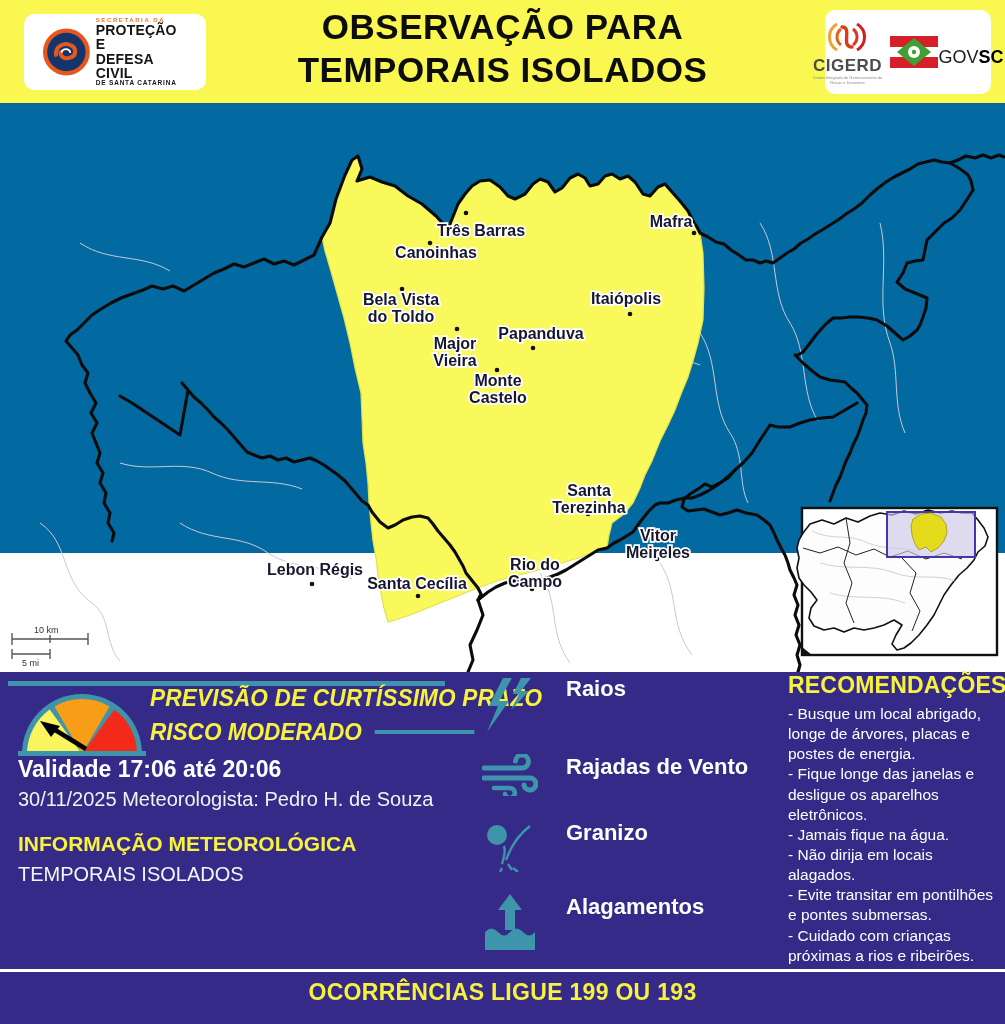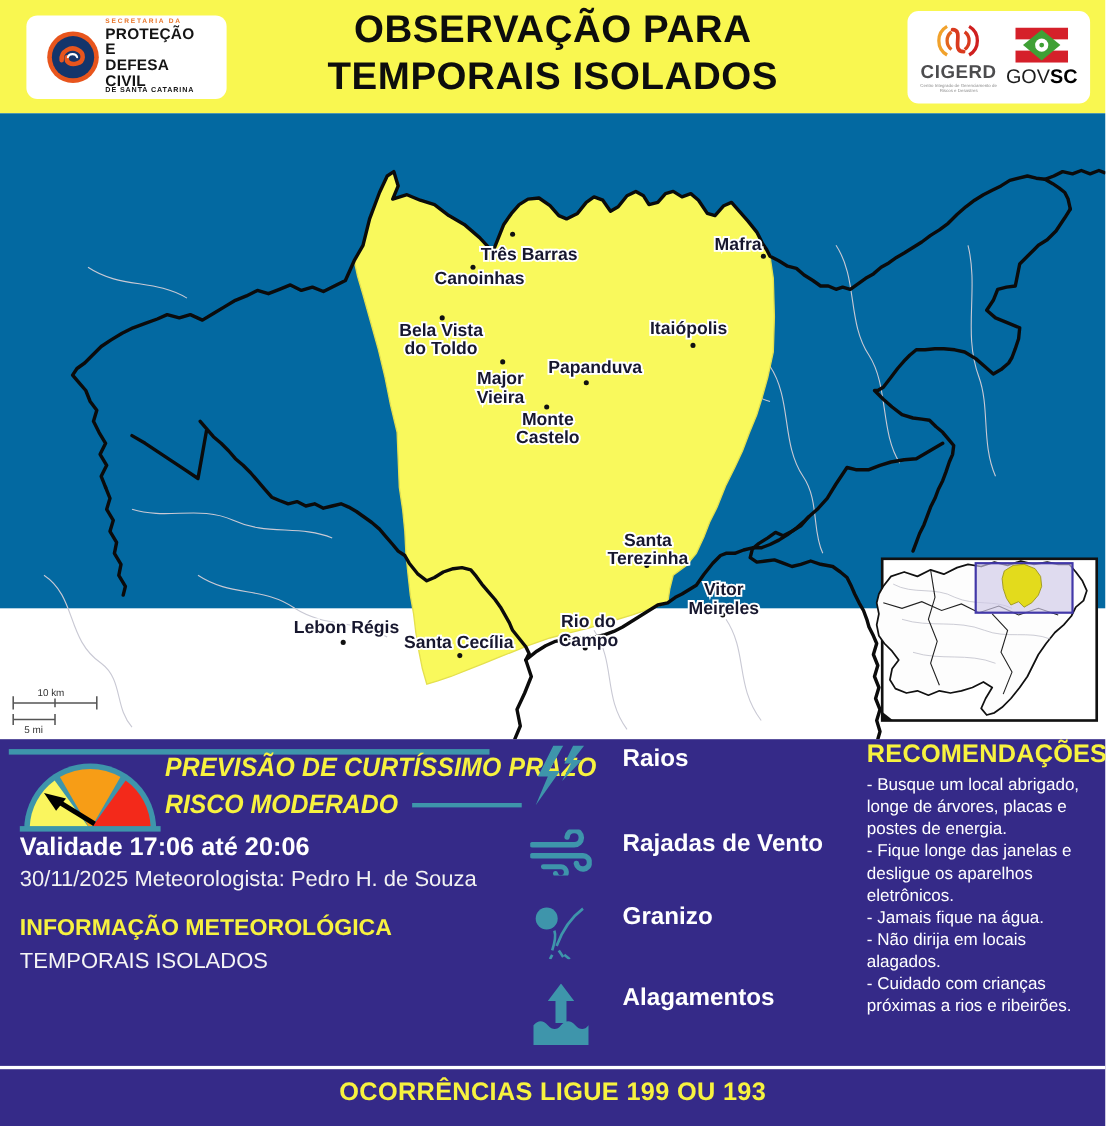--- a/index.html
+++ b/index.html
@@ -13,21 +13,21 @@
   .logo-box{position:absolute;background:#fff;border-radius:10px;display:flex;align-items:center}
   .logo-left{left:24px;top:14px;width:146px;height:76px;padding:0 18px;gap:5px}
   .ll-text{display:flex;flex-direction:column;line-height:1.02}
   .ll-pre{font-size:6px;font-weight:bold;color:#e8762a;letter-spacing:1.6px}
   .ll-main{font-size:14px;font-weight:800;color:#141414;letter-spacing:.2px}
   .ll-sub{font-size:6.5px;font-weight:800;color:#141414;letter-spacing:.8px}
   .logo-right{right:14px;top:10px;width:152px;height:84px;padding:0 7px;gap:8px;justify-content:center}
   .cigerd{display:flex;flex-direction:column;align-items:center}
   .cigerd-name{font-size:17px;font-weight:800;color:#4c4c4e;letter-spacing:.5px;margin-top:1px}
   .cigerd-sub{font-size:4px;color:#8a8a8a;text-align:center;line-height:1.2;width:70px}
-  .govsc{display:flex;flex-direction:column;align-items:center}
+  .govsc{display:flex;align-items:flex-end}
   .govsc-name{font-size:18px;color:#1c1c1c;margin-top:2px}
   .govsc-name b{font-weight:900;color:#000}
 
   
   .map{position:absolute;left:0;top:103px;width:1005px;height:450px;background:#0369a1}
   .muni{fill:none;stroke:#c9c9d4;stroke-width:1}
   .border{fill:none;stroke:#0b0b0b;stroke-width:3.1;stroke-linejoin:round;stroke-linecap:round}
   .alert{fill:#f9f95c;stroke:#e4e04e;stroke-width:1.2}
   .city{font-family:"Liberation Sans",sans-serif;font-size:16px;font-weight:bold;
         fill:#17172e;stroke:#ffffff;stroke-width:3.4;paint-order:stroke;text-anchor:middle}
@@ -322,18 +322,19 @@
       <span class="hlabel">Alagamentos</span>
     </div>
   </div>
 
   <div class="recs">
     <div class="recs-title">RECOMENDAÇÕES</div>
     <div class="rec-item">- Busque um local abrigado, longe de árvores, placas e postes de energia.</div>
     <div class="rec-item">- Fique longe das janelas e desligue os aparelhos eletrônicos.</div>
     <div class="rec-item">- Jamais fique na água.</div>
     <div class="rec-item">- Não dirija em locais alagados.</div>
+    <div class="rec-item">- Evite transitar em pontilhões e pontes submersas.</div>
     <div class="rec-item">- Cuidado com crianças próximas a rios e ribeirões.</div>
   </div>
 
   <div class="sep"></div>
   <div class="footer">OCORRÊNCIAS LIGUE 199 OU 193</div>
 </div>
 
 </body></html>

